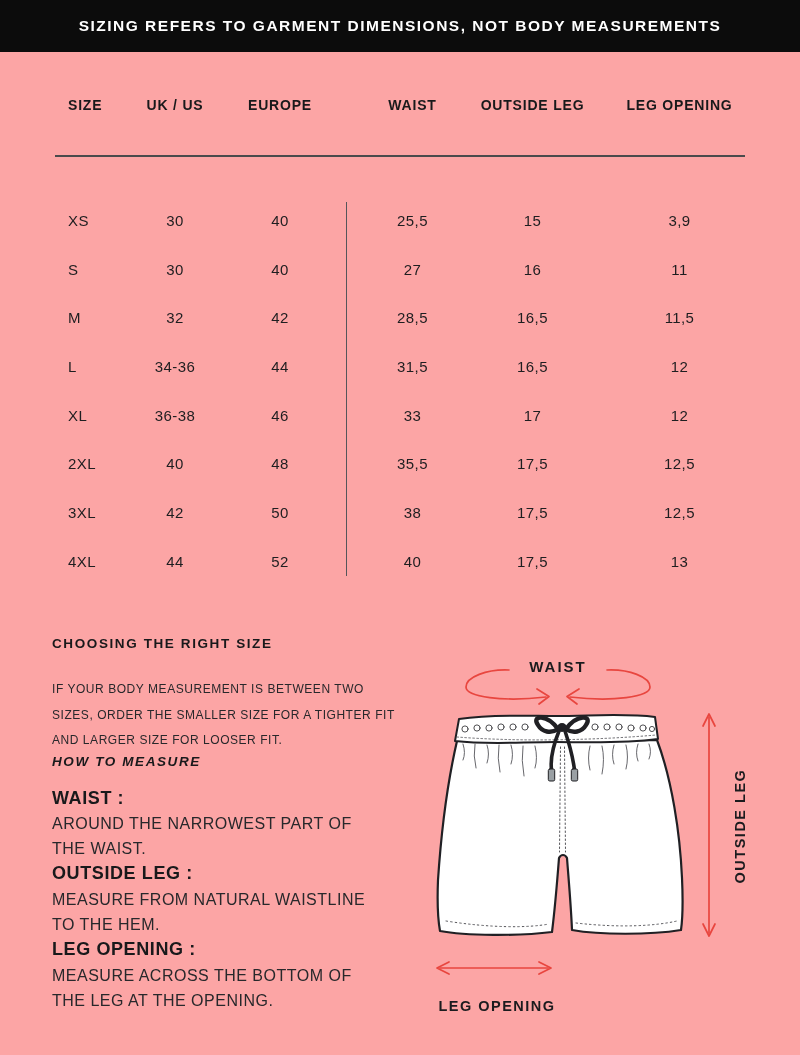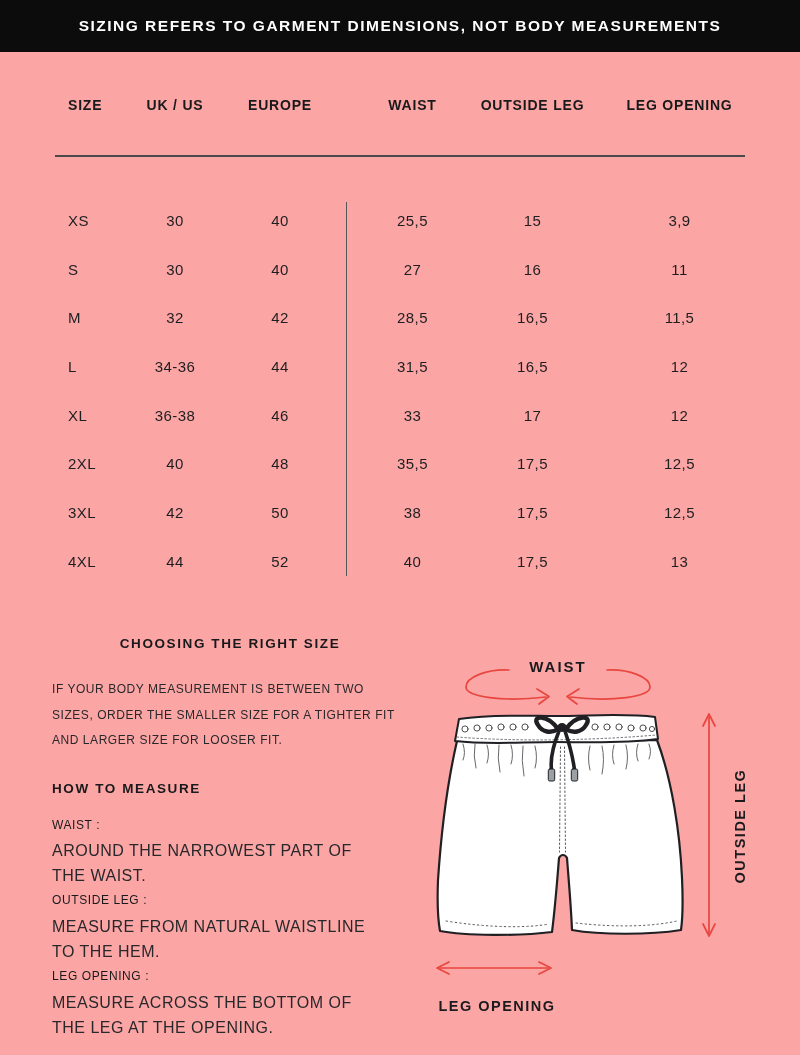--- a/index.html
+++ b/index.html
@@ -32,27 +32,27 @@
   .tbody .grid-row{height:48.7px;}
   .tbody .cell{font-size:15px;letter-spacing:.4px;text-align:center;white-space:nowrap;}
   .cell.c-size{text-align:left;padding-left:13px;}
   .cell.c-legopen{padding-left:14px;}
   .vdivider{position:absolute;left:346px;top:202px;width:1px;height:374px;background:#55555a;}
   
   .notes{position:absolute;left:52px;top:630px;width:356px;}
   .notes h2{
     margin:0;font-size:13.5px;font-weight:bold;letter-spacing:1.6px;color:#19191b;white-space:nowrap;
   }
-  .notes .h1{margin-top:6px;text-align:center;}
+  .notes .h1{margin-top:6px;}
   .notes p{
     margin:26px 0 0 0;font-size:12px;letter-spacing:.55px;line-height:25.5px;color:#28282b;
   }
-  .notes .h2{margin-top:27px;}
+  .notes .h2{font-style:italic;}
   .measure-list{margin-top:17px;line-height:25.3px;}
-  .measure-term{font-size:12px;font-weight:normal;letter-spacing:.6px;color:#19191b;}
+  .measure-term{font-size:18px;font-weight:bold;letter-spacing:.6px;color:#19191b;}
   .measure-def{font-size:16px;letter-spacing:.5px;color:#28282b;max-width:332px;}
   
   .diagram{position:absolute;left:420px;top:640px;width:360px;height:400px;}
   .diagram text{
     font-family:"Liberation Sans", sans-serif;font-weight:bold;fill:#1b1b1e;
   }
 </style>
 </head>
 <body>
 

